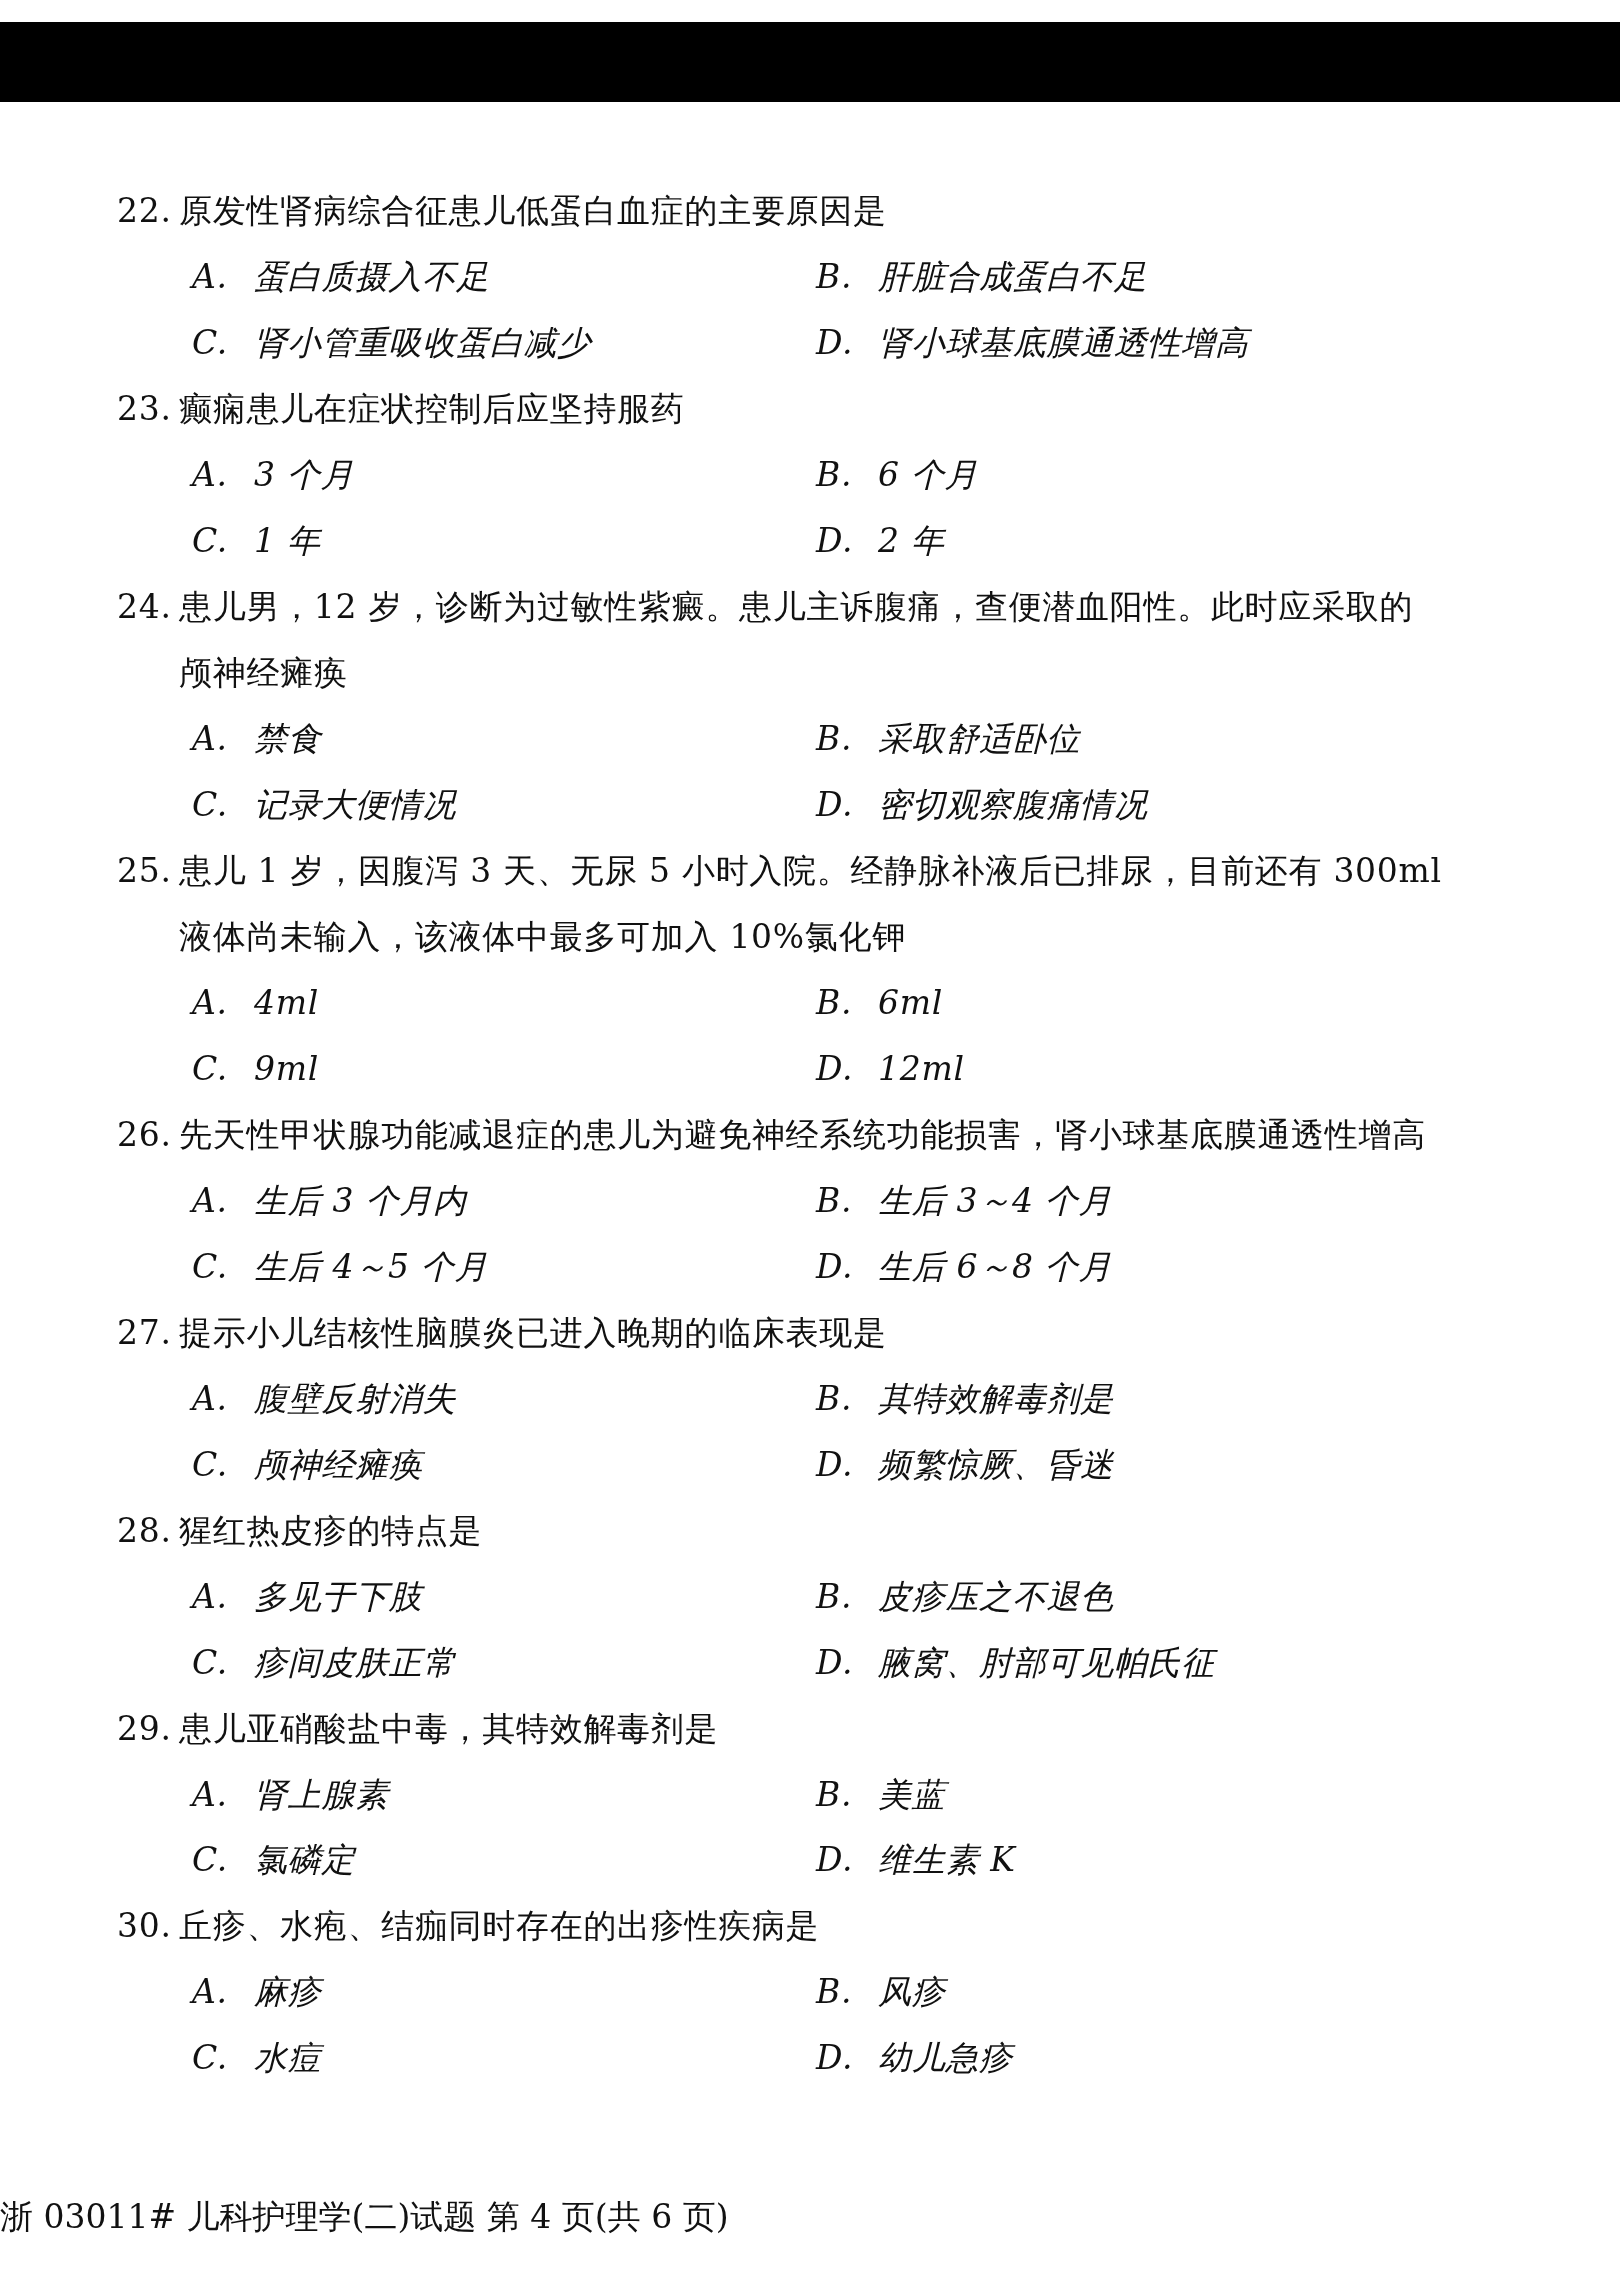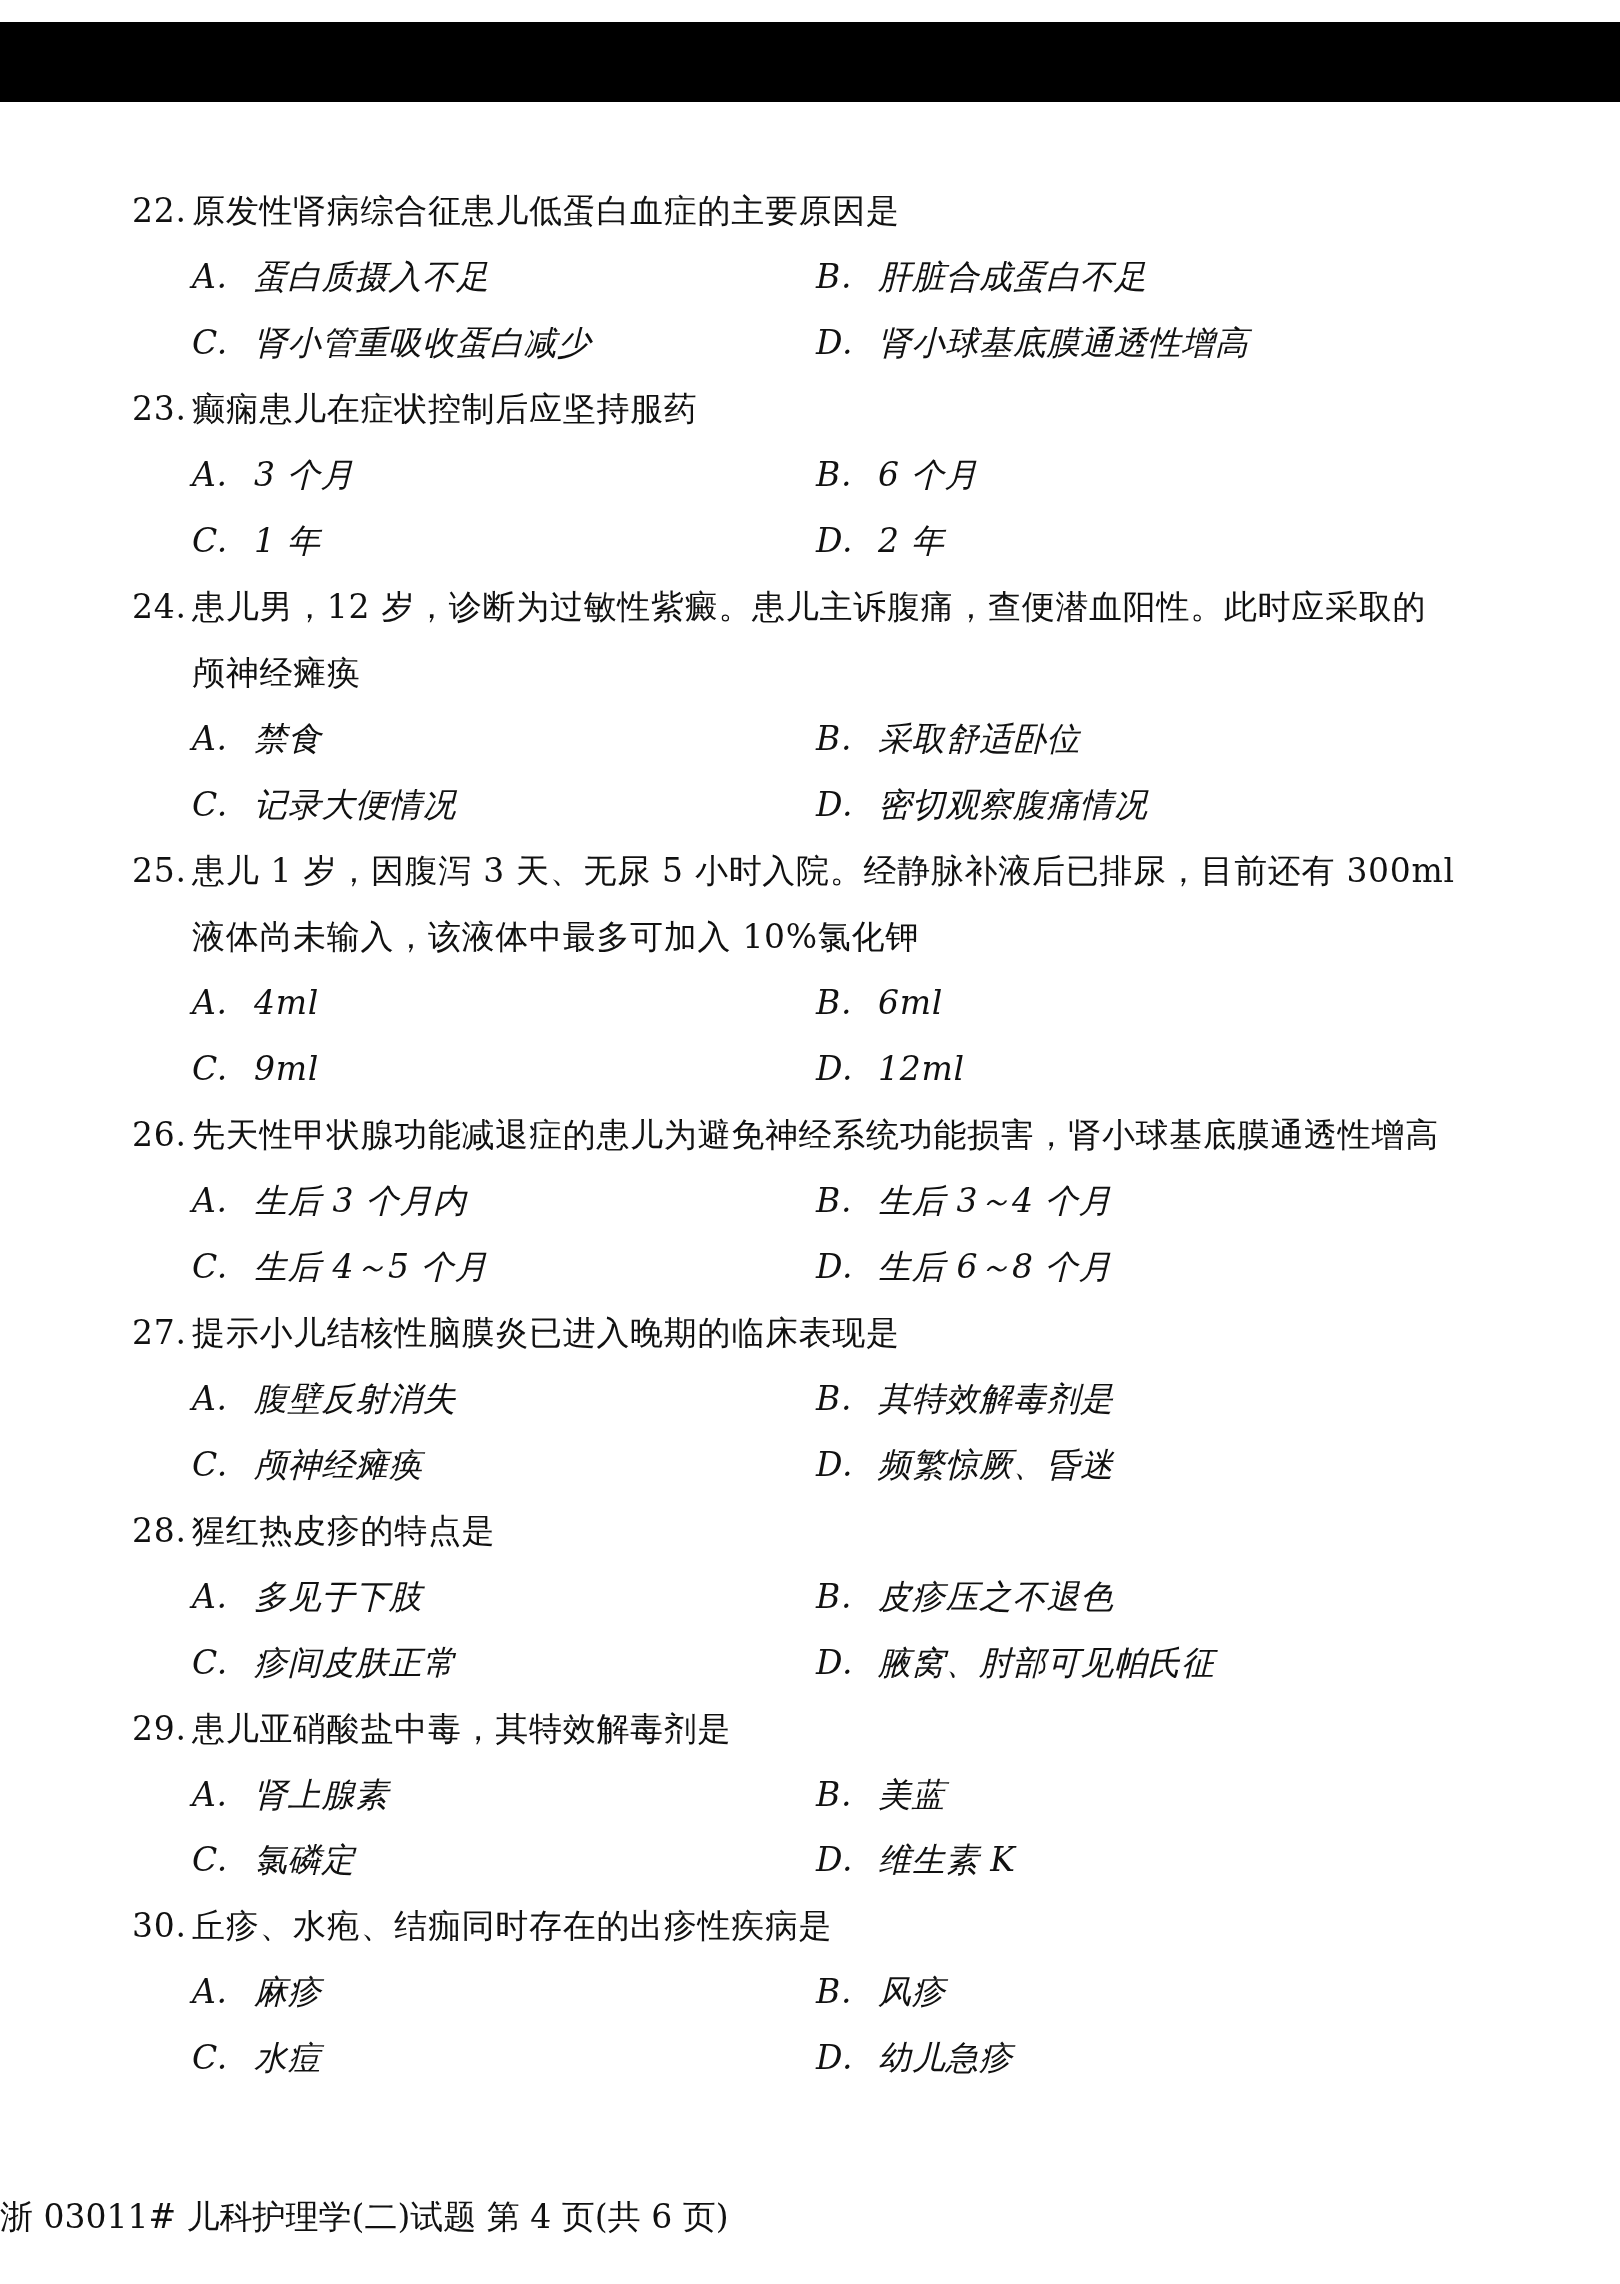--- a/index.html
+++ b/index.html
@@ -34,25 +34,24 @@
     height: 66px;
     line-height: 66px;
     font-size: 33px;
     white-space: nowrap;
     letter-spacing: 0.7px;
   }
   .qnum {
     position: absolute;
     left: 117px;
     width: 73px;
-    margin-left: 15px;
   }
   .qtext {
     position: absolute;
-    left: 192px;
+    left: 179px;
   }
   .opt {
     position: absolute;
     font-style: italic;
   }
   .opt .letter {
     display: inline-block;
     width: 62px;
   }
   .col-left { left: 192px; }

